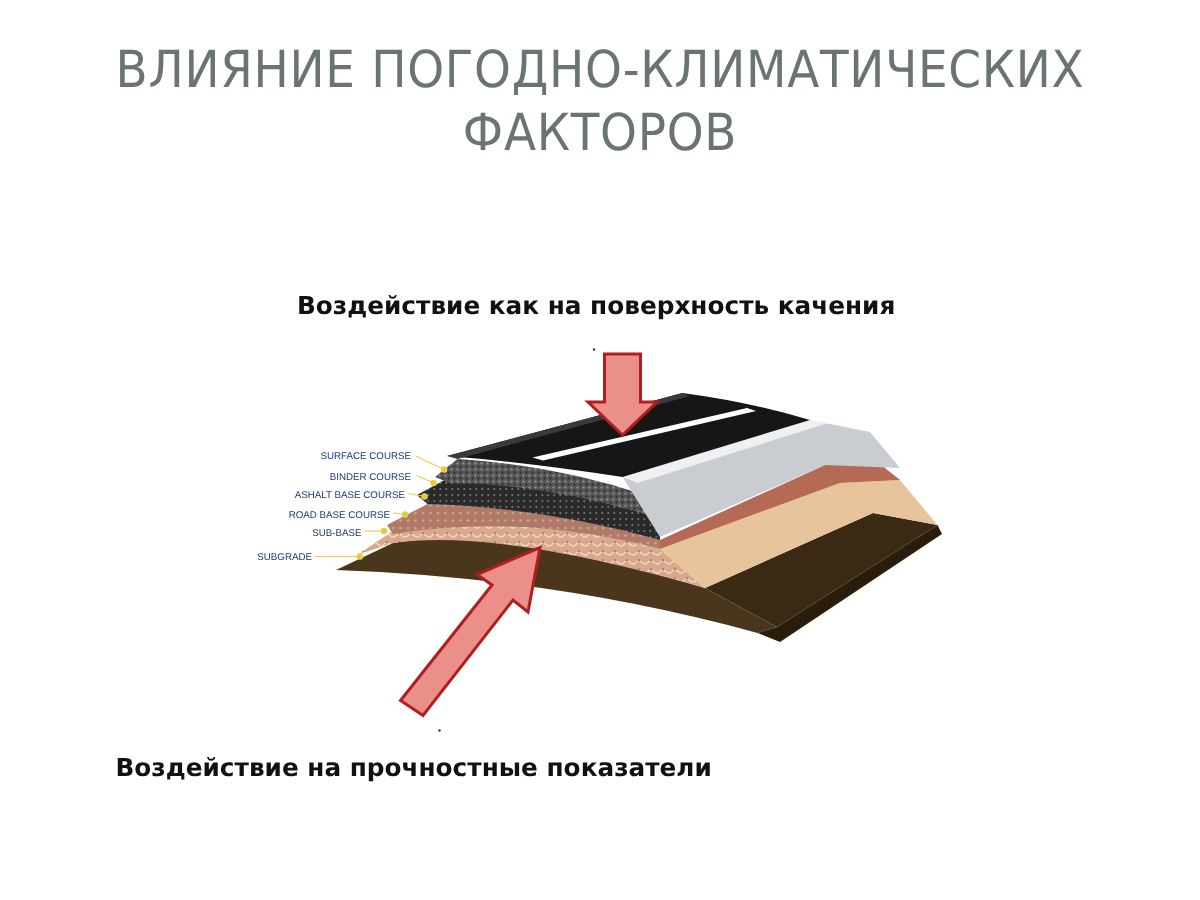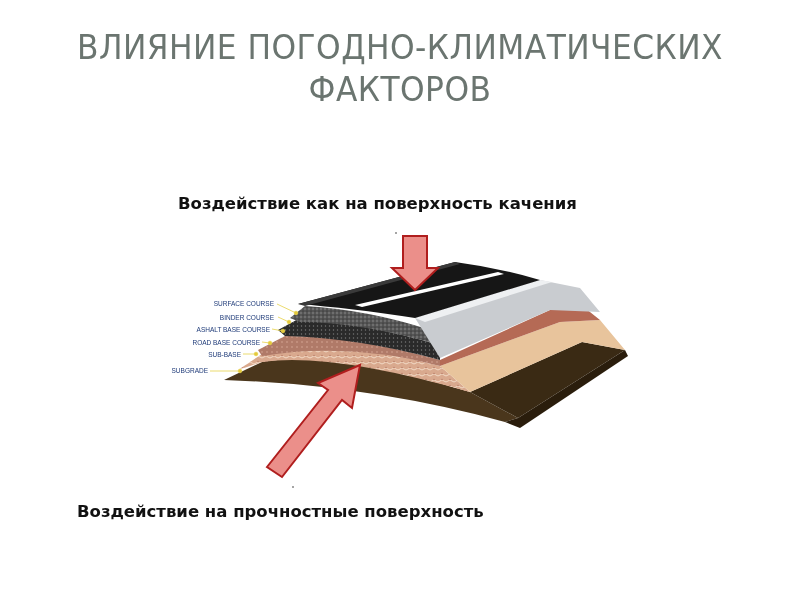--- a/index.html
+++ b/index.html
@@ -9,21 +9,21 @@
   }
   .title {
     position: absolute; left: 0; top: 26px; width: 800px; text-align: center;
     color: #6b7570; font-family: "DejaVu Sans", sans-serif; font-size: 34px; line-height: 42px;
     letter-spacing: 0.5px; font-weight: normal; transform: scaleX(0.92);
   }
   .caption {
     position: absolute; font-family: "DejaVu Sans", sans-serif; font-weight: bold;
     color: #111111; font-size: 16.5px; white-space: nowrap;
   }
-  .caption-top { left: 178px; top: 194px; }
+  .caption-top { left: 198px; top: 194px; }
   .caption-bottom { left: 77px; top: 502px; }
   .diagram { position: absolute; left: 0; top: 0; width: 800px; height: 600px; }
   .layer-label {
     font-family: "Liberation Sans", sans-serif; font-size: 6.5px; fill: #1e3a78;
   }
 </style>
 </head>
 <body>
 
 <div class="title">
@@ -119,13 +119,13 @@
     <path d="M403 236 L427 236 L427 268 L438 268 L415 290 L392 268 L403 268 Z" fill="#eb8f8a" stroke="#b01e1e" stroke-width="2" stroke-linejoin="miter"></path>
     <circle cx="396" cy="233" r="0.8" fill="#333"></circle>
   </g>
 
   <g>
     <path d="M267 467 L328 390 L318 383 L360 365 L352 408 L342 400 L282 477 Z" fill="#eb8f8a" stroke="#b01e1e" stroke-width="2" stroke-linejoin="miter"></path>
     <circle cx="293" cy="487" r="0.8" fill="#333"></circle>
   </g>
 </svg>
 
-<div class="caption caption-bottom">Воздействие на прочностные поверхность</div>
+<div class="caption caption-bottom">Воздействие на прочностные показатели</div>
 
 </body></html>

